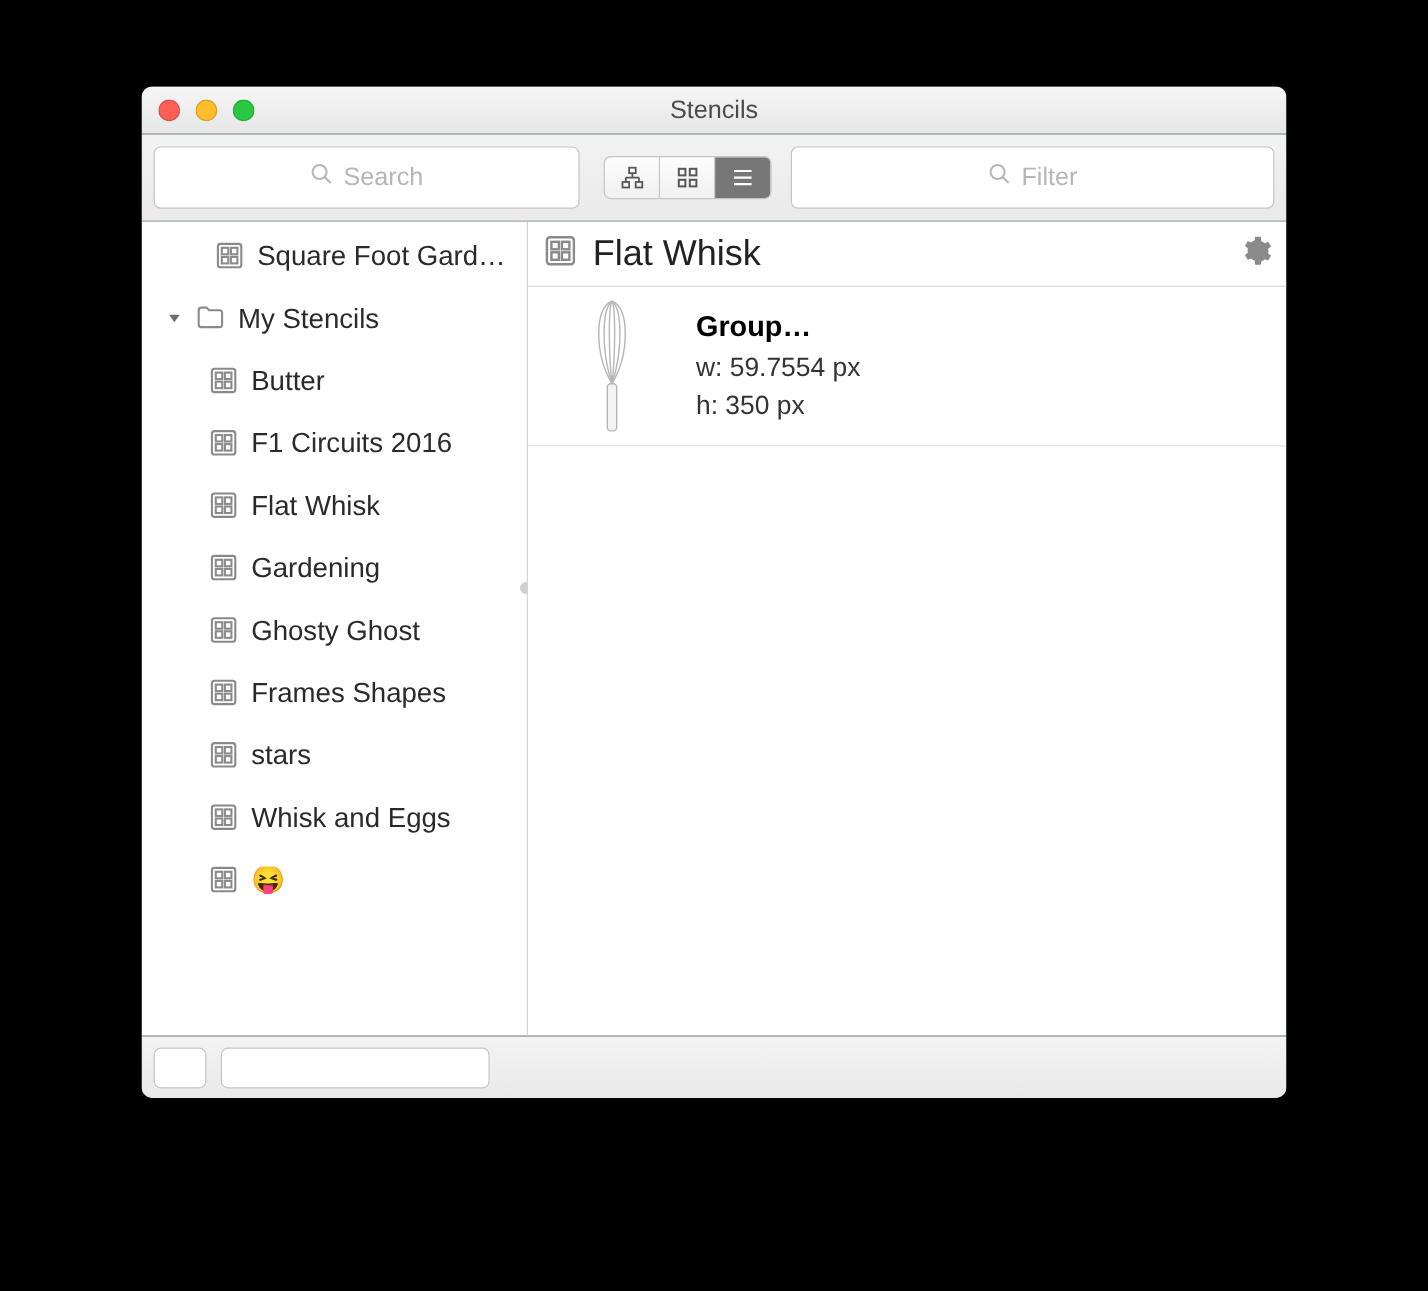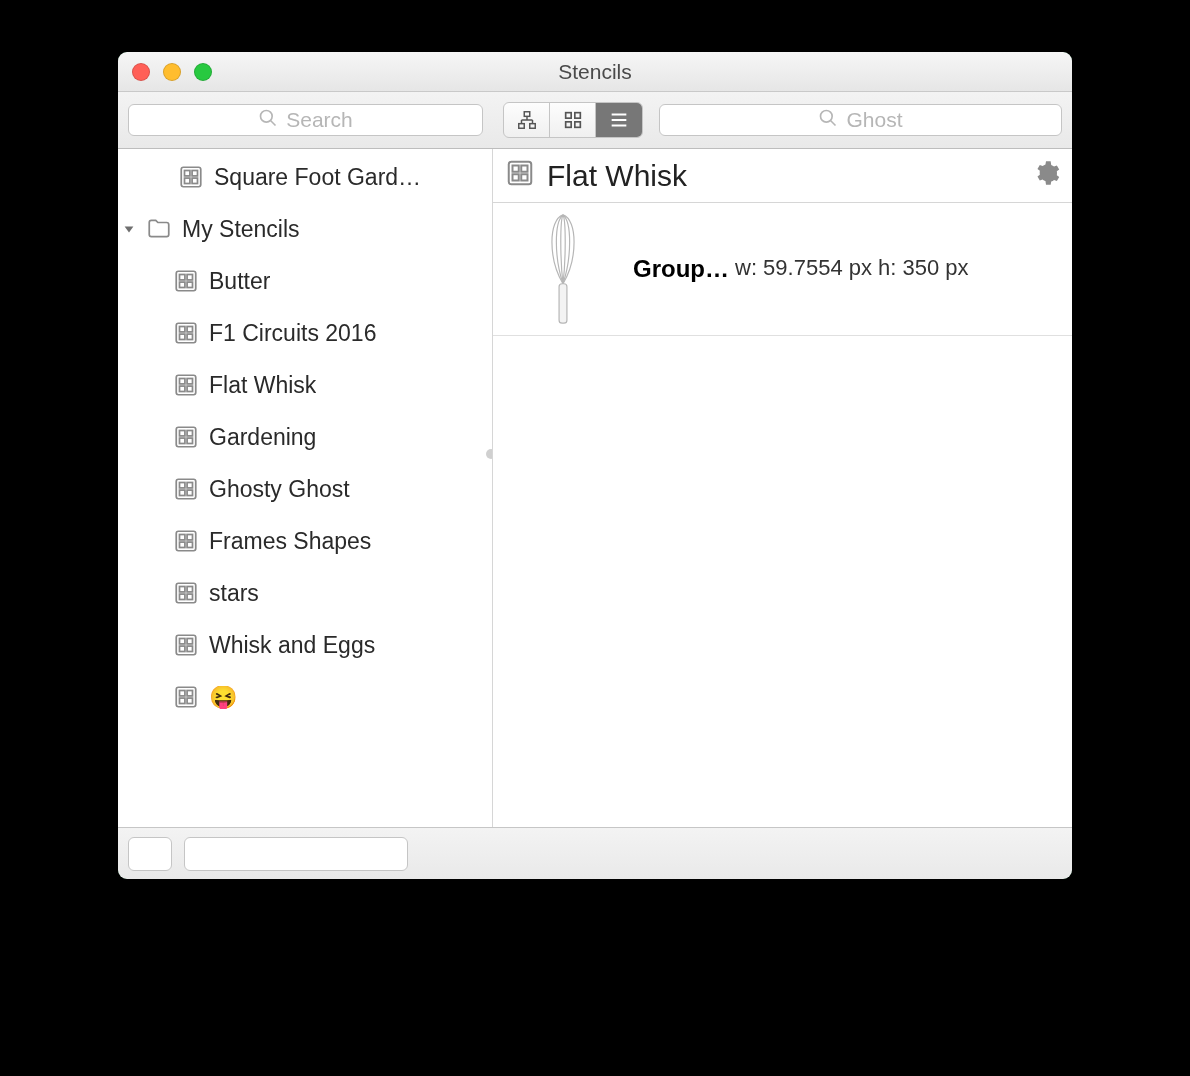--- a/index.html
+++ b/index.html
@@ -8,21 +8,21 @@
     background: #000;
     font-family: -apple-system, "Helvetica Neue", Arial, sans-serif;
     font-size: 21px;
     color: #000;
     display: flex;
     align-items: flex-start;
     justify-content: center;
   }
   .window {
     width: 954px;
-    margin-top: 52px;
+    margin-top: 72px;
     background: #14532d;
     border-radius: 9px;
     box-shadow: 0 25px 60px rgba(0,0,0,0.55), 0 0 0 1px rgba(0,0,0,0.25);
     overflow: hidden;
     display: flex;
     flex-direction: column;
   }
   
   .titlebar {
     height: 40px;
@@ -47,46 +47,46 @@
     border-bottom: 1px solid #bdbdbd;
     background: linear-gradient(#f3f3f3,#e9e9e9);
   }
   .toolbar-left {
     width: 375px; padding: 10px 10px; display: flex; align-items: center;
   }
   .toolbar-right {
     flex: 1; padding: 10px 10px; display: flex; align-items: center; gap: 16px;
   }
   .search-field, .filter-field {
-    flex: 1; height: 32px; background: #fff; border: 1px solid #c5c5c5;
+    flex: 1; height: 52px; background: #fff; border: 1px solid #c5c5c5;
     border-radius: 6px; display: flex; align-items: center; justify-content: center;
     color: #b6b6b6; gap: 8px;
   }
   .search-field svg, .filter-field svg { width: 20px; height: 20px; }
   .seg {
     display: flex; border: 1px solid #c5c5c5; border-radius: 6px; overflow: hidden;
     background: linear-gradient(#fdfdfd,#f0f0f0); height: 36px;
   }
   .seg-btn {
     width: 46px; display: flex; align-items: center; justify-content: center;
     border-right: 1px solid #c5c5c5;
   }
   .seg-btn:last-child { border-right: none; }
   .seg-btn.active { background: #777; }
   .seg-btn svg { width: 22px; height: 22px; }
   .seg-btn.active svg { stroke: #fff; fill: #fff; }
   
   .content { display: flex; height: 678px; background: #fff; }
   .sidebar {
-    width: 375px; border-right: 1px solid #d6d6d6; overflow-y: auto;
+    width: 322px; border-right: 1px solid #d6d6d6; overflow-y: auto;
     position: relative;
   }
   .tree { padding-top: 2px; }
   .tree-item {
-    display: flex; align-items: center; height: 52px; padding-left: 4px;
+    display: flex; align-items: center; height: 52px; padding-left: 20px;
     gap: 10px; white-space: nowrap; overflow: hidden;
   }
   .tree-item.level1 { padding-left: 60px; }
   .tree-item.level2 { padding-left: 55px; }
   .tree-item .chevron {
     width: 14px; height: 14px; flex: 0 0 auto; display: inline-flex;
   }
   .tree-item .label { font-size: 23px; color: #2a2a2a; overflow: hidden; text-overflow: ellipsis; }
   .stencil-icon, .folder-icon { flex: 0 0 auto; }
   .stencil-icon svg, .folder-icon svg { width: 26px; height: 26px; display: block; }
@@ -106,21 +106,21 @@
   .gear svg { width: 28px; height: 28px; }
   .main-list { flex: 1; overflow: auto; }
   .list-row {
     display: flex; align-items: center; border-bottom: 1px solid #e0e0e0;
     padding: 6px 10px; gap: 10px; min-height: 130px;
   }
   .thumb {
     width: 120px; height: 120px; display: flex; align-items: center; justify-content: center;
   }
   .thumb svg { width: 46px; height: 118px; }
-  .row-text { display: flex; gap: 6px; justify-content: space-between; }
+  .row-text { display: flex; flex-direction: column; gap: 6px; justify-content: space-between; }
   .row-title { font-weight: 700; font-size: 24px; }
   .row-dim { font-size: 22px; color: #333; }
   
   .footer {
     height: 52px; border-top: 1px solid #c6c6c6;
     background: linear-gradient(#f3f3f3,#e9e9e9);
     display: flex; align-items: center; padding: 0 10px; gap: 12px;
   }
   .footer-small {
     width: 44px; height: 34px; background: #fff; border: 1px solid #c5c5c5; border-radius: 6px;
@@ -184,21 +184,21 @@
           </svg>
         </div>
       </div>
       <div class="filter-field">
         <span>
           <svg viewBox="0 0 24 24" fill="none" stroke="#b6b6b6" stroke-width="2">
               <circle cx="10" cy="10" r="7"></circle>
               <line x1="15" y1="15" x2="21" y2="21"></line>
             </svg>
         </span>
-        <span>Ghost</span>
+        <span>Filter</span>
       </div>
     </div>
   </div>
 
   <div class="content">
     <div class="sidebar">
       <div class="tree">
 
         <div class="tree-item level1">
           <span class="stencil-icon">

